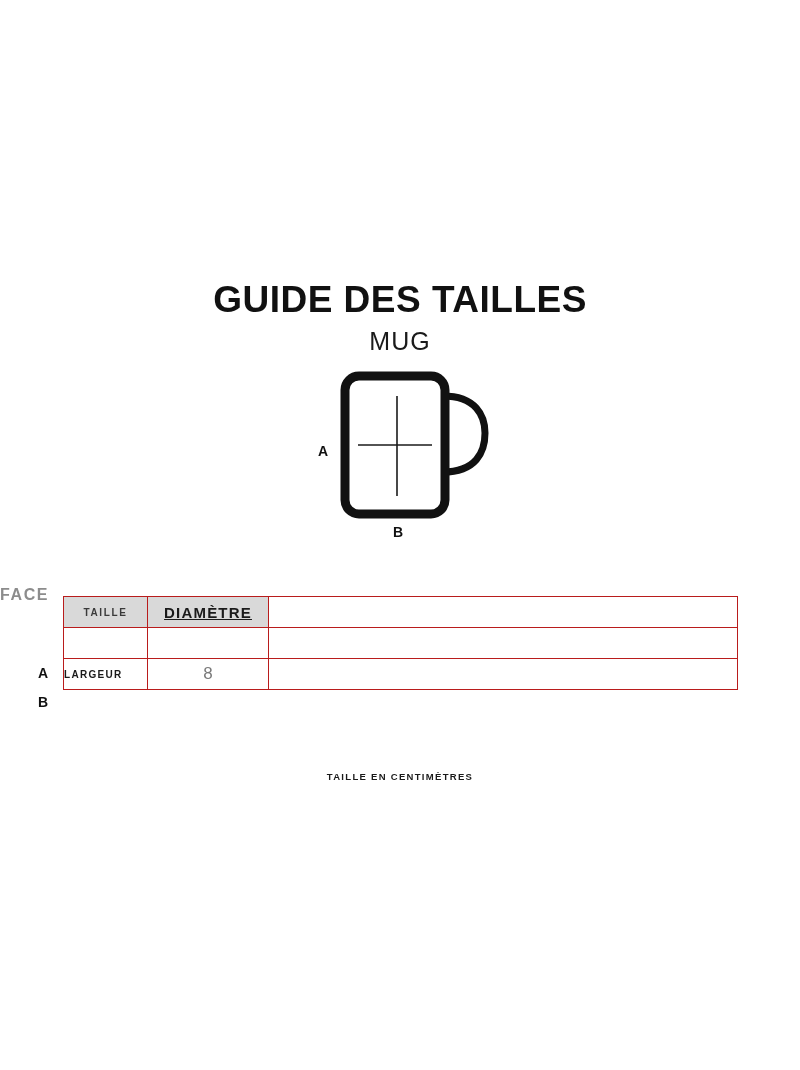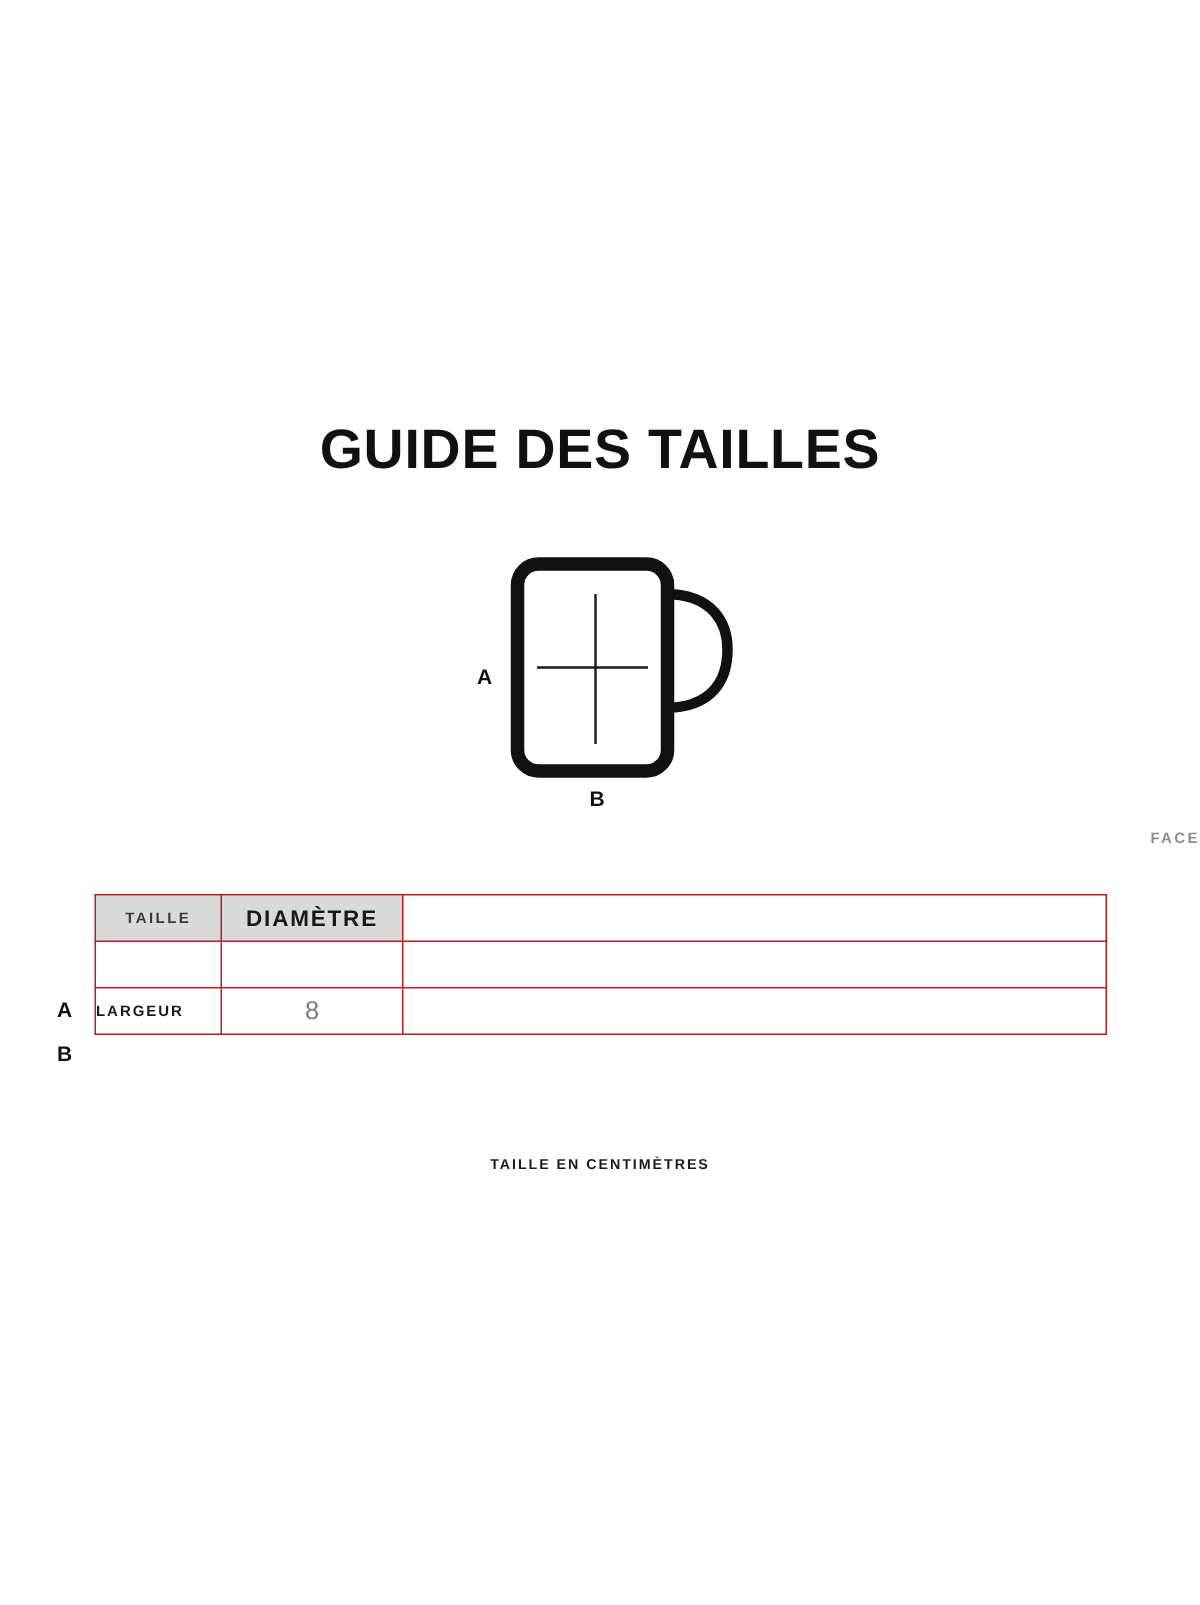--- a/index.html
+++ b/index.html
@@ -74,24 +74,24 @@
     position: absolute;
     left: 393px;
     top: 524px;
     font-weight: 700;
     font-size: 14px;
     color: #111111;
   }
   .face-caption {
     position: absolute;
     left: 0;
-    top: 554px;
-    width: 800px;
-    text-align: right;
-    font-size: 10px;
+    top: 586px;
+    width: 800px;
+    text-align: left;
+    font-size: 16px;
     font-weight: 700;
     letter-spacing: 1.6px;
     color: #8c8c8c;
   }
 
   
   .table-wrap {
     position: absolute;
     left: 63px;
     top: 596px;
@@ -120,20 +120,21 @@
     letter-spacing: 1.6px;
     text-align: center;
   }
   th.head-diam {
     background: #d9d9d9;
     color: #1a1a1a;
     font-size: 15px;
     font-weight: 700;
     letter-spacing: 1.2px;
     text-align: center;
+    text-decoration: underline;
   }
   th.head-blank {
     background: #ffffff;
     border-left: 1px solid #dcdcdc;
   }
   tr.spacer-row td {
     height: 30px;
     background: #ffffff;
   }
   td.row-label {
@@ -177,20 +178,21 @@
     color: #1a1a1a;
   }
 </style>
 </head>
 <body>
 
 <div class="page">
 
   <div class="title-block">
     <h1 class="main-title">GUIDE DES TAILLES</h1>
+    <h2 class="sub-title">MUG</h2>
   </div>
 
   <div class="diagram">
     <svg width="240" height="160" viewBox="0 0 240 160">
 
       <path d="M163 28 C196 28, 205 48, 205 65 C205 84, 196 104, 163 104" fill="none" stroke="#111111" stroke-width="7" stroke-linecap="round"></path>
 
       <rect x="65" y="8" width="100" height="138" rx="14" ry="14" fill="#ffffff" stroke="#111111" stroke-width="9"></rect>
 
       <line x1="78" y1="77" x2="152" y2="77" stroke="#1a1a1a" stroke-width="1.6"></line>

